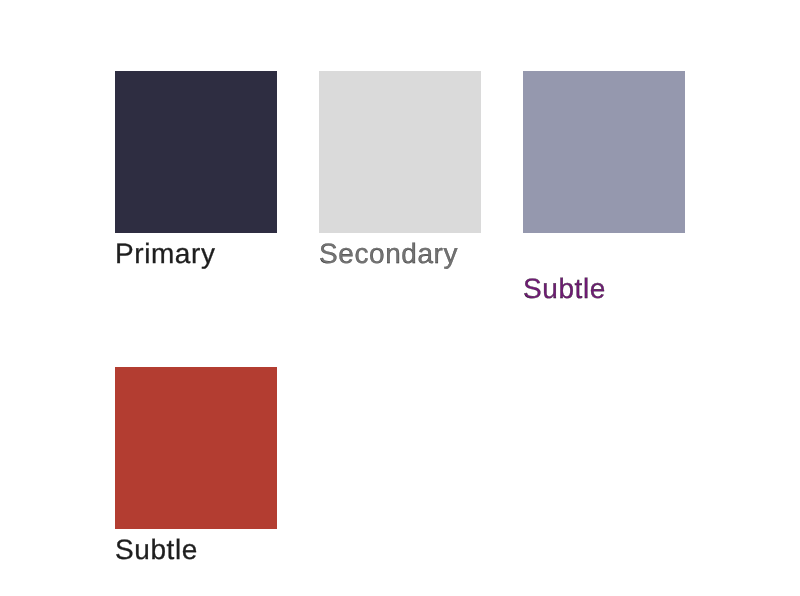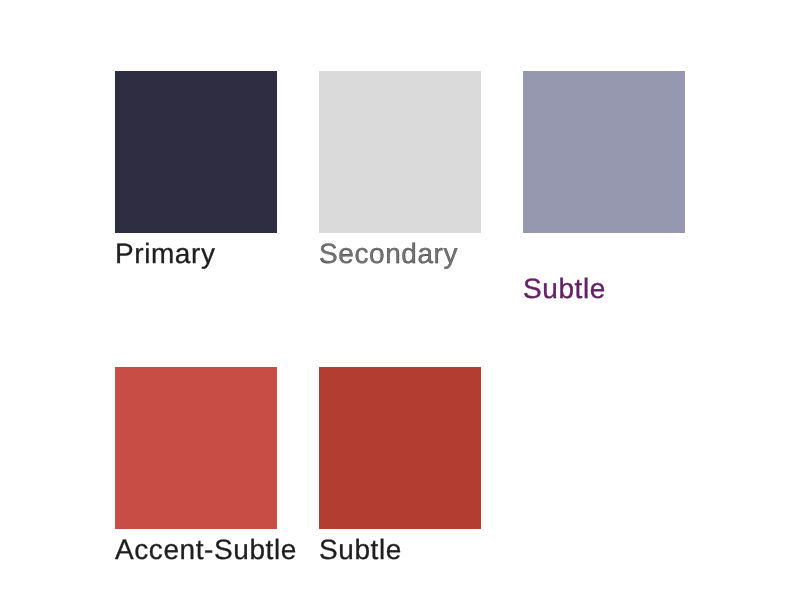--- a/index.html
+++ b/index.html
@@ -76,24 +76,20 @@
 
     <div class="swatch-cell">
       <span class="swatch-chip" style="background: rgb(149, 152, 174);"></span>
       <span class="swatch-label" style="color: #701a75; margin-top: 45px; -webkit-text-stroke-color: rgb(30, 30, 30);">Subtle</span>
     </div>
 
   </div>
 
   <div class="palette-row">
 
-    <div class="swatch-cell">
-      <span class="swatch-chip" style="background: rgb(200, 78, 69);"></span>
-      <span class="swatch-label" style="color: rgb(30, 30, 30); -webkit-text-stroke-color: rgb(30, 30, 30);">Accent-Subtle</span>
-    </div>
 
     <div class="swatch-cell">
       <span class="swatch-chip" style="background: rgb(179, 61, 49);"></span>
       <span class="swatch-label" style="color: rgb(30, 30, 30); -webkit-text-stroke-color: rgb(30, 30, 30);">Subtle</span>
     </div>
 
   </div>
 
 </div>
 

